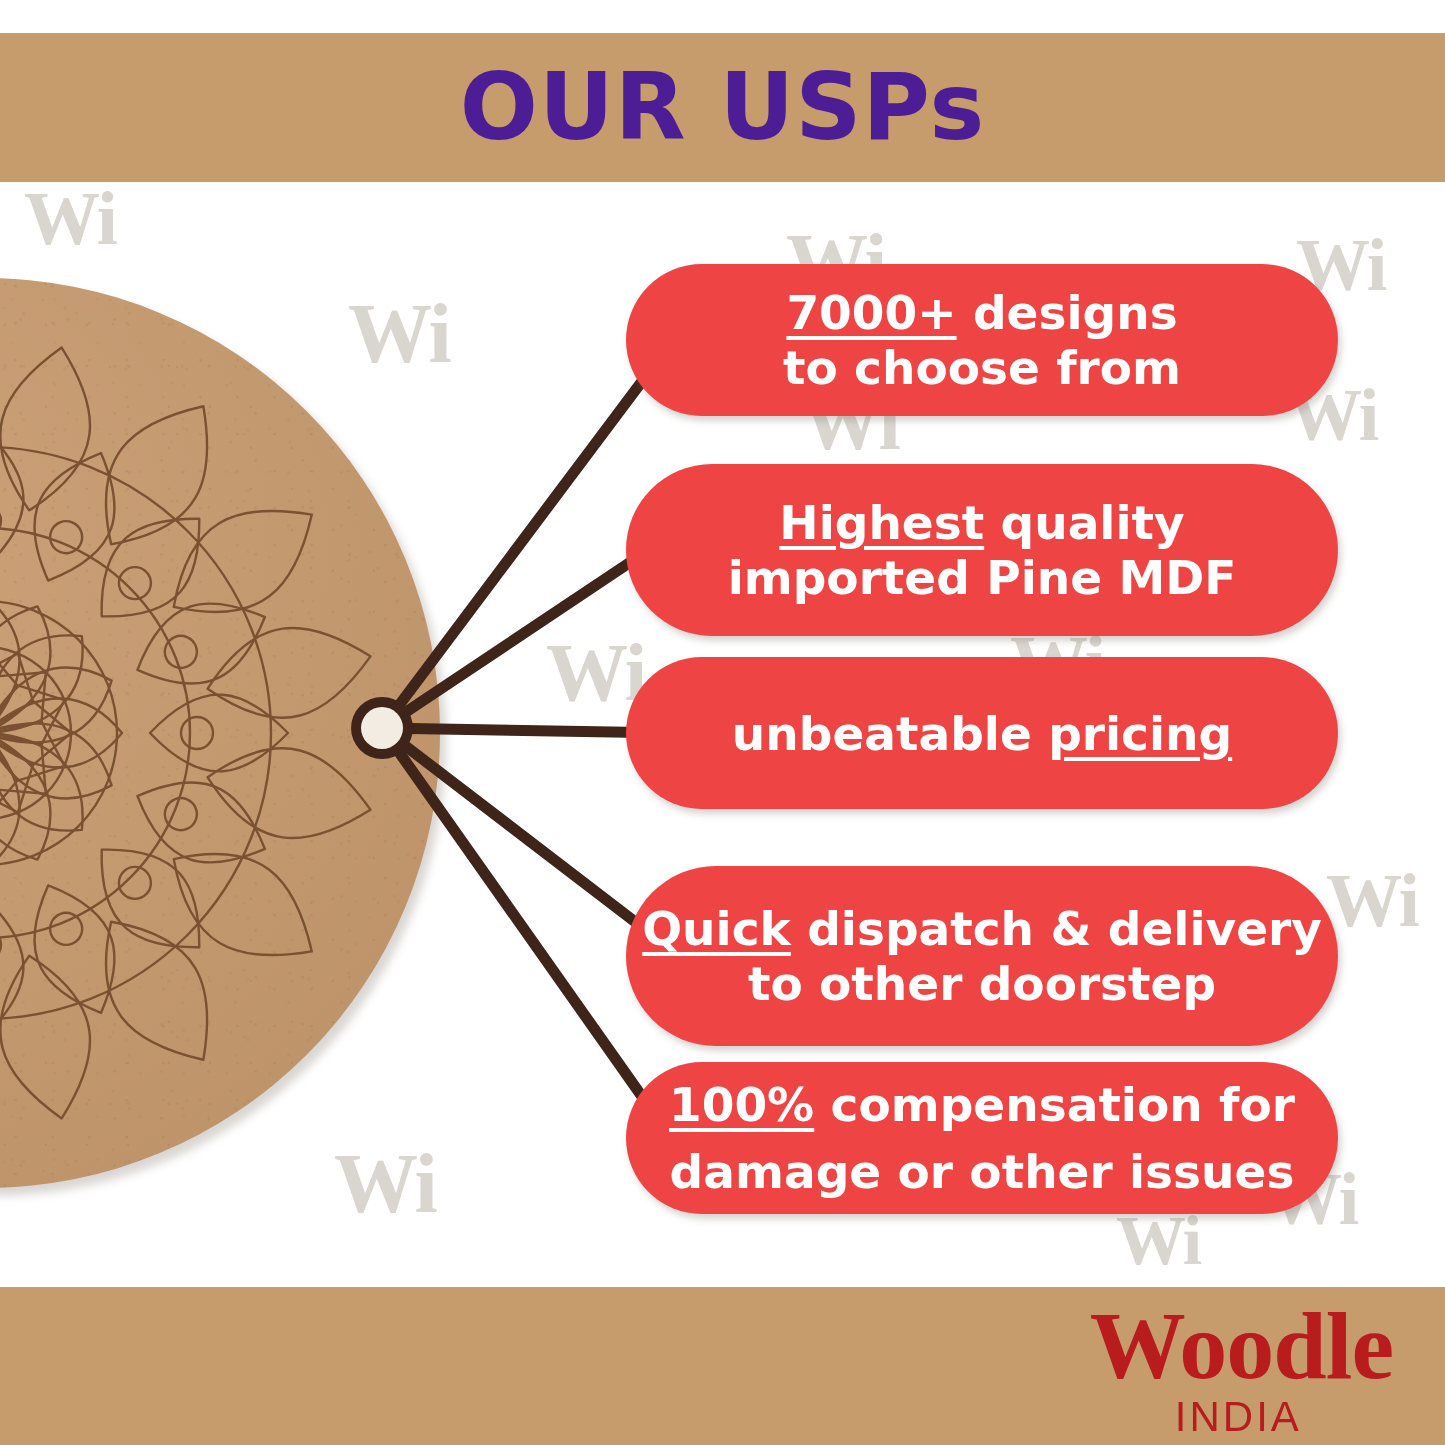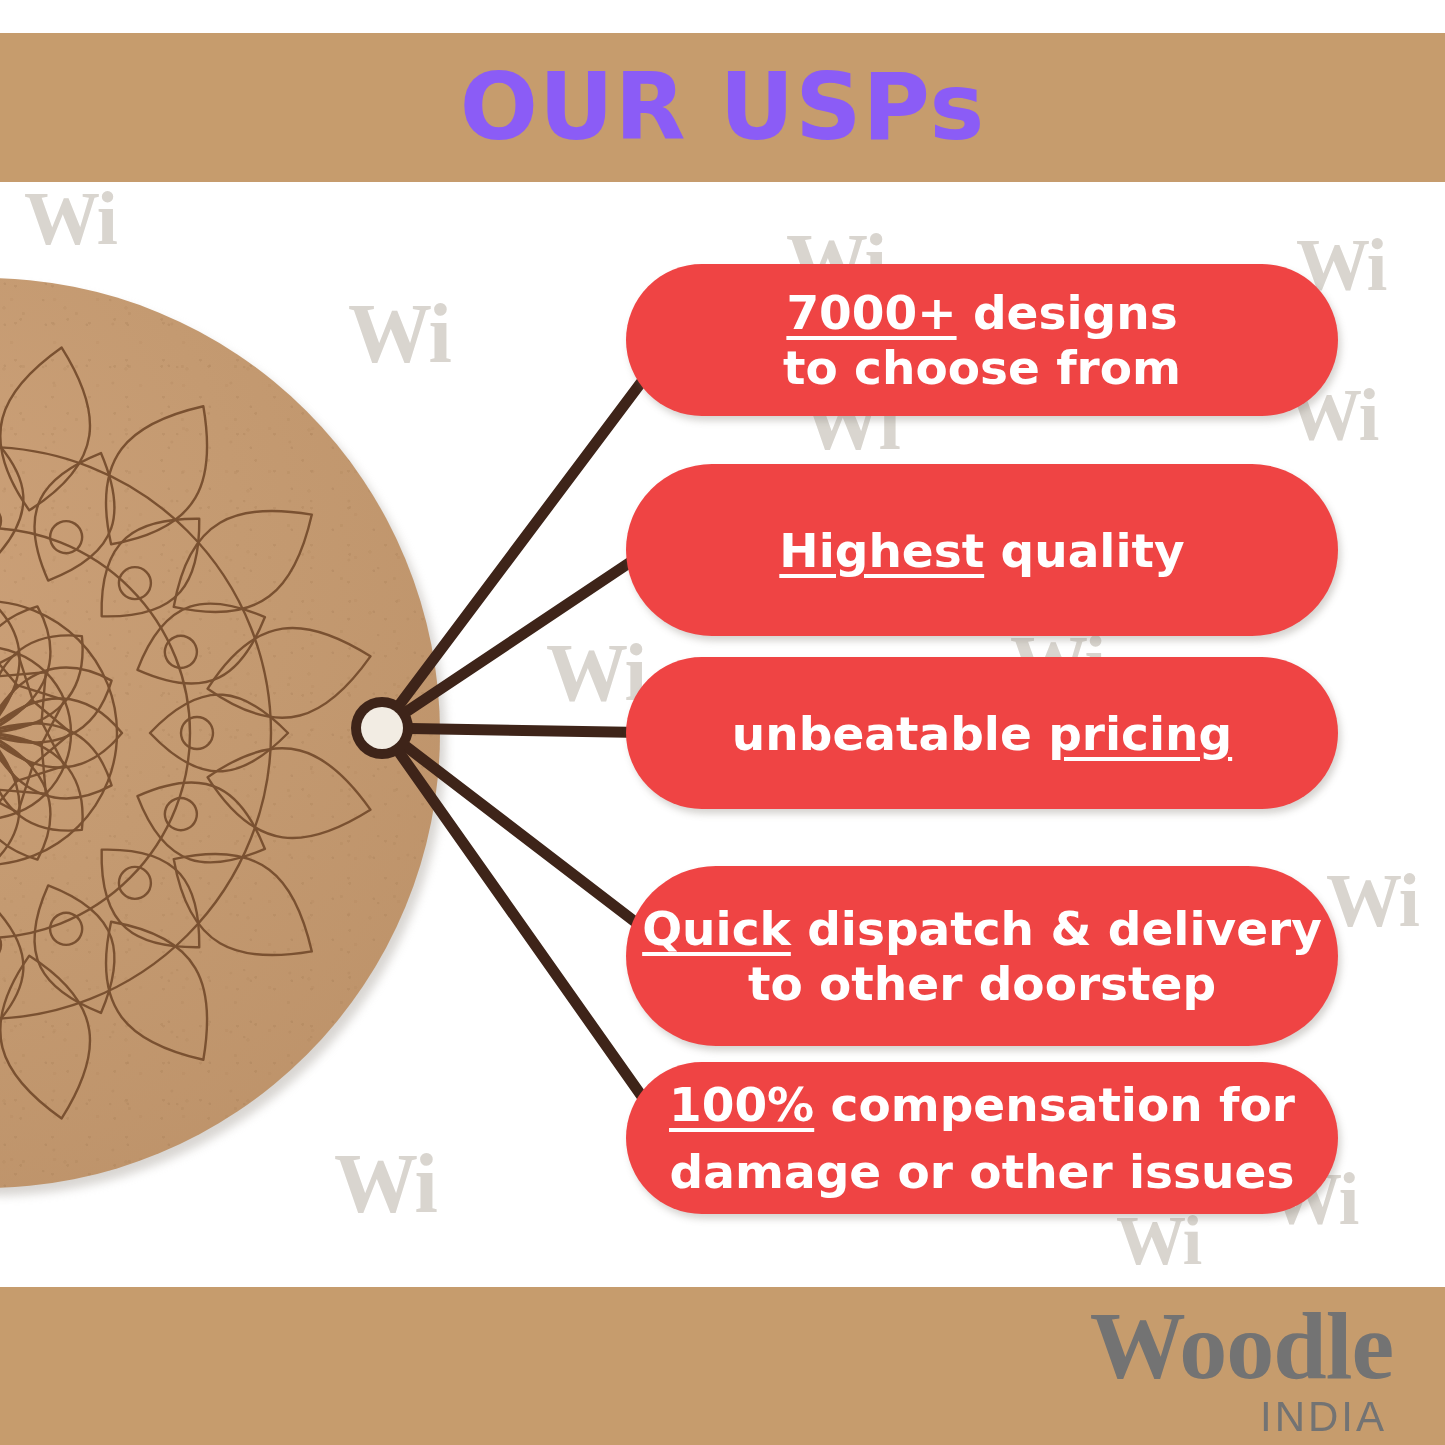--- a/index.html
+++ b/index.html
@@ -57,32 +57,32 @@
     top: 33px;
     width: 1445px;
     height: 149px;
     display: flex;
     align-items: center;
     justify-content: center;
     font-family: "DejaVu Sans", sans-serif;
     font-weight: 700;
     font-size: 92px;
     letter-spacing: 1px;
-    color: #8b5cf6;
+    color: #4c1d95;
     z-index: 7;
   }
 
   
   .brand {
     position: absolute;
     right: 52px;
     top: 1300px;
     z-index: 8;
-    text-align: right;
-    color: #737373;
+    text-align: center;
+    color: #b91c1c;
   }
   .brand-name {
     font-family: "Liberation Serif", serif;
     font-weight: 700;
     font-size: 96px;
     line-height: 0.95;
     letter-spacing: -1px;
   }
   .brand-sub {
     font-family: "Liberation Sans", sans-serif;
@@ -476,20 +476,21 @@
     <circle cx="382" cy="728" r="21" fill="#f2ece3"></circle>
   </svg>
 
   <div class="pill" style="left:626px; top:264px; width:712px; height:152px; font-size:47px;">
     <span class="ln"><span class="u">7000+</span><span> designs</span></span>
     <span class="ln">to choose from</span>
   </div>
 
   <div class="pill" style="left:626px; top:464px; width:712px; height:172px; font-size:47px;">
     <span class="ln"><span class="u">Highest</span><span> quality</span></span>
+    <span class="ln">imported Pine MDF</span>
   </div>
 
   <div class="pill" style="left:626px; top:657px; width:712px; height:152px; font-size:47px;">
     <span class="ln"><span>unbeatable </span><span class="u">pricing</span></span>
   </div>
 
   <div class="pill" style="left:626px; top:866px; width:712px; height:180px; font-size:47px;">
     <span class="ln"><span class="u">Quick</span><span> dispatch &amp; delivery</span></span>
     <span class="ln">to other doorstep</span>
   </div>

